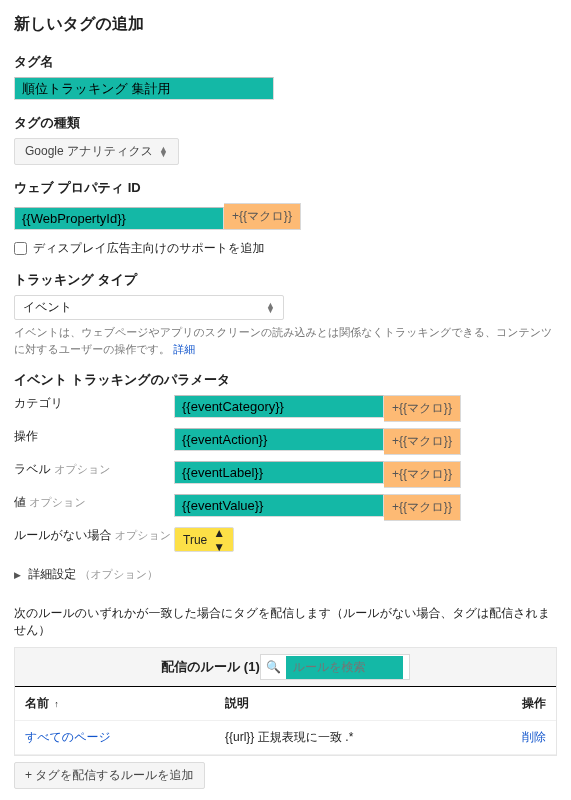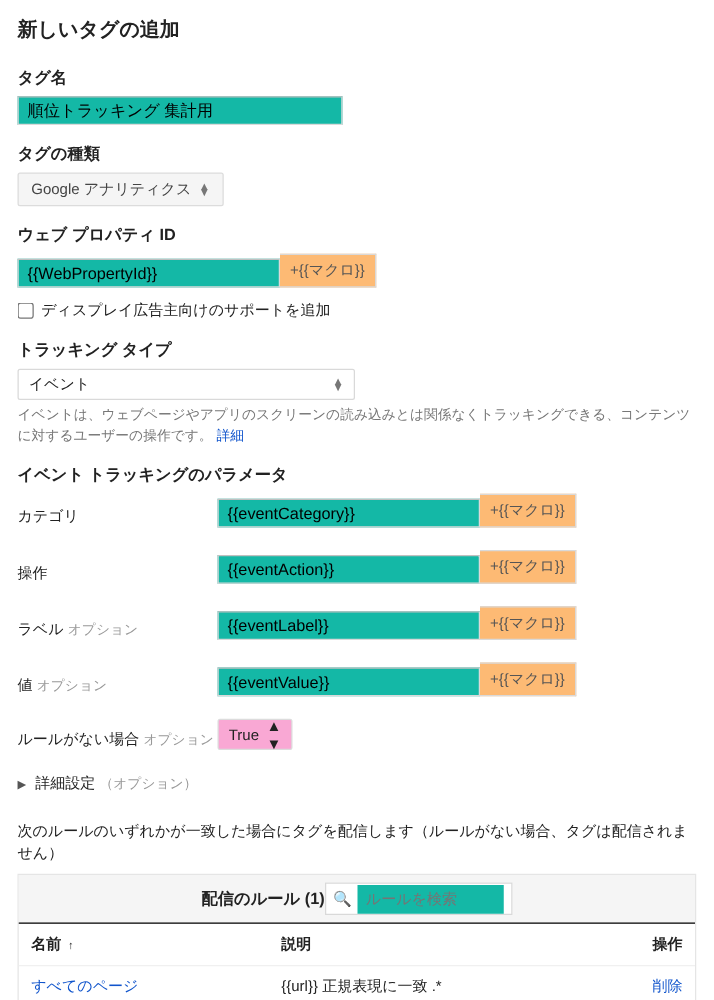--- a/index.html
+++ b/index.html
@@ -65,33 +65,33 @@
       padding: 0 8px;
       display: inline-flex;
       align-items: center;
       justify-content: space-between;
       font-size: 12px;
       cursor: pointer;
       background: #fff;
     }
     .small-select {
       border: 1px solid #dcdcdc;
-      background: #f9a8d4;
+      background: #fde047;
       border-radius: 2px;
       height: 25px;
       padding: 0 8px;
       display: inline-flex;
       align-items: center;
       gap: 6px;
       font-size: 12px;
       cursor: pointer;
     }
     .helptext { font-size: 11px; color: #777; margin-top: 4px; line-height: 1.5; }
     .helptext a { color: #15c; text-decoration: none; }
-    .param-row { display: flex; align-items: flex-end; margin-bottom: 18px; }
+    .param-row { display: flex; align-items: flex-start; margin-bottom: 6px; }
     .param-label { width: 160px; font-size: 12px; }
     .param-label .opt { color: #999; font-size: 11px; }
     .triangle { color: #555; font-size: 9px; margin-right: 4px; display:inline-block;}
     .section-link { font-size: 12px; color: #222; margin-top: 14px; cursor: pointer; }
     .section-link .opt { color: #999; font-size: 11px; }
     .rules-intro { font-size: 12px; margin-top: 22px; margin-bottom: 8px; }
     .rules-table {
       border: 1px solid #e5e5e5;
       width: 100%;
     }

